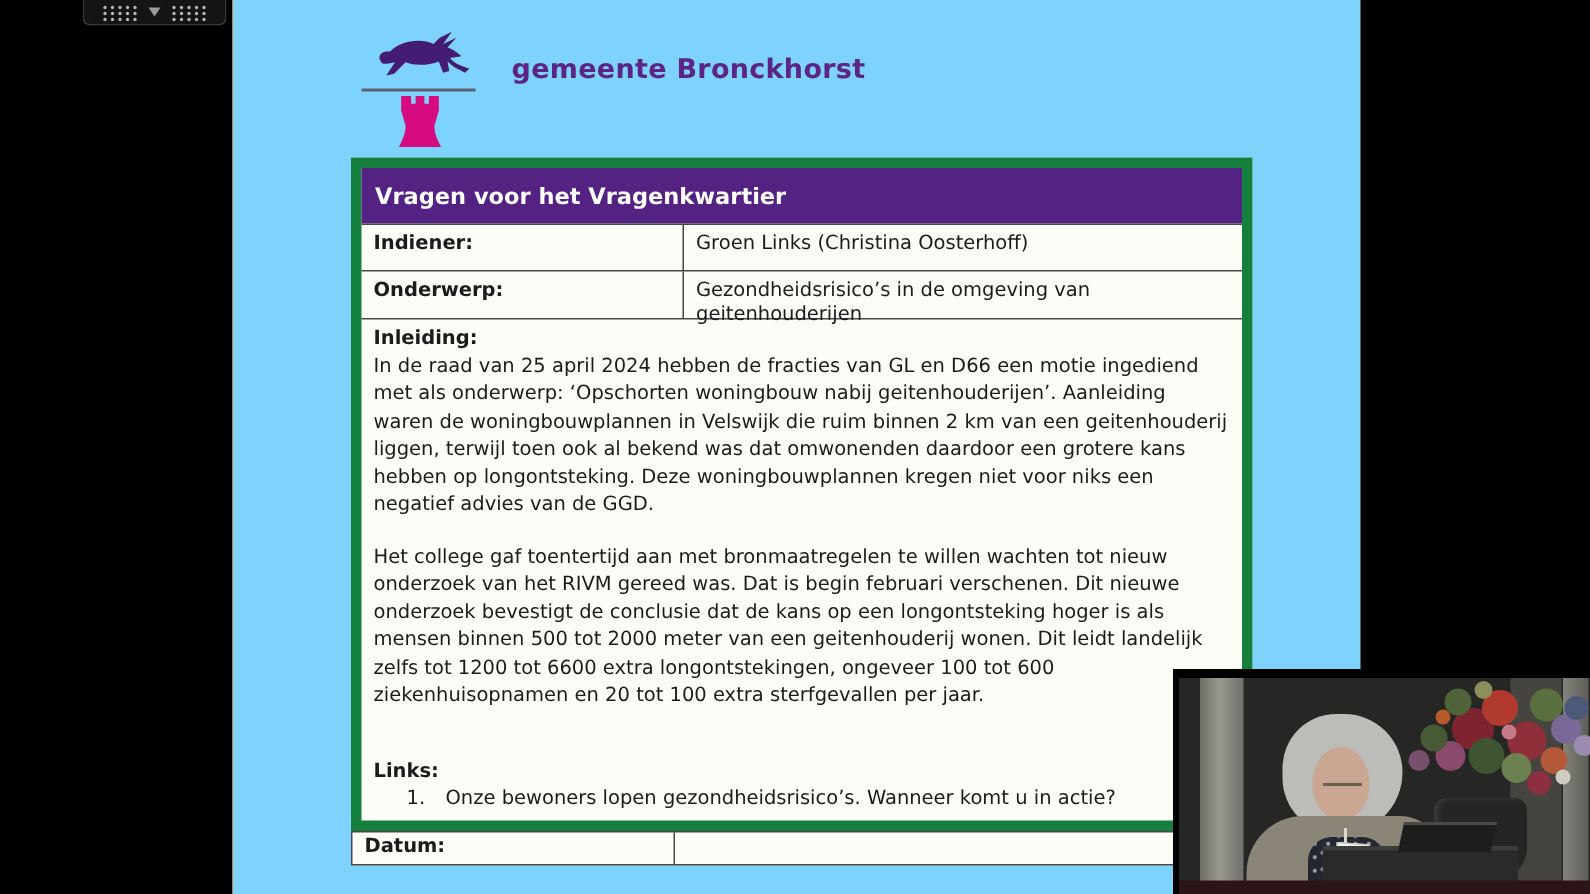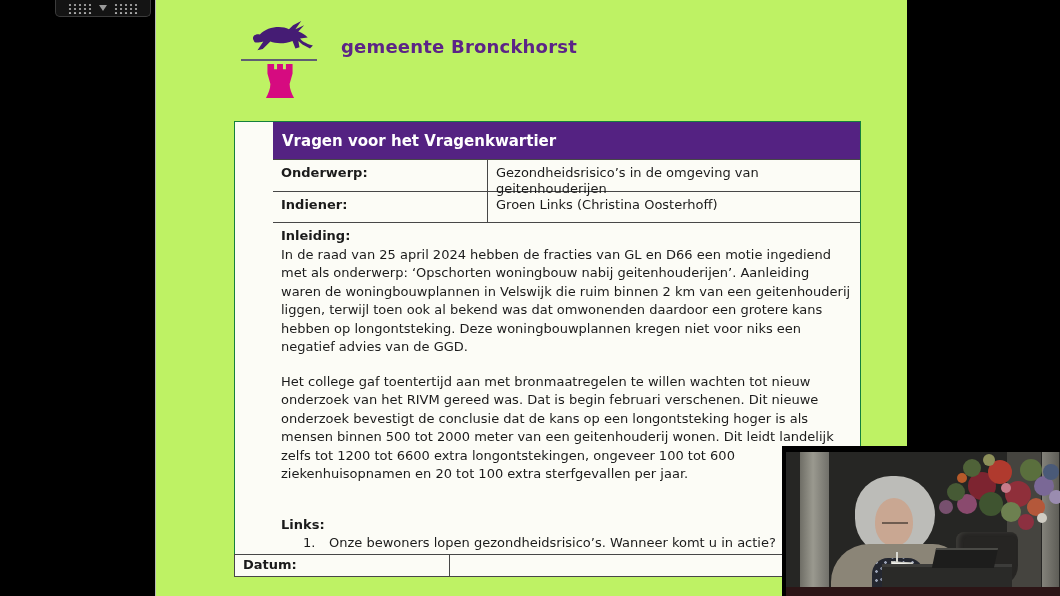--- a/index.html
+++ b/index.html
@@ -5,34 +5,34 @@
   html,body{margin:0;padding:0;background:#000;}
   .stage{position:relative;width:1060px;height:596px;background:#000;overflow:hidden;
          font-family:"DejaVu Sans","Liberation Sans",sans-serif;}
 
   
   .toolbar{position:absolute;left:55px;top:0;width:94px;height:16px;background:#141414;
            border:1px solid #3c3c3c;border-top:none;border-radius:0 0 5px 5px;
            display:flex;align-items:center;justify-content:center;gap:6px;}
 
   
-  .page{position:absolute;left:155px;top:0;width:751px;height:596px;background:#bef264;
+  .page{position:absolute;left:155px;top:0;width:751px;height:596px;background:#7dd3fc;
         border-left:1px solid #b9b9b2;}
 
   
   .logo{position:absolute;left:83px;top:12px;width:470px;height:80px;}
   .logo-hare{position:absolute;left:8px;top:5px;}
   .logo-line{position:absolute;left:2px;top:47px;width:76px;height:2px;background:#5f5f72;}
   .logo-tower{position:absolute;left:26px;top:52px;}
   .logo-text{position:absolute;left:102px;top:24px;font-size:18px;font-weight:bold;
              color:#5c2487;letter-spacing:.2px;}
 
   
-  .doc-table{position:absolute;left:78px;top:121px;width:587px;background:#fcfcf6;
-             border:1px solid #15803d;color:#1b1b1b;font-size:13px;padding-left:38px;}
+  .doc-table{position:absolute;left:78px;top:105px;width:587px;background:#fcfcf6;
+             border:7px solid #15803d;color:#1b1b1b;font-size:13px;}
   .dt-header{height:37px;background:#542282;color:#fff;font-weight:bold;font-size:15px;
              display:flex;align-items:center;padding-left:9px;box-sizing:border-box;}
   .dt-row{display:flex;border-top:1px solid #474747;}
   .dt-label{width:215px;box-sizing:border-box;padding:5px 8px;font-weight:bold;
             border-right:1px solid #474747;}
   .dt-value{flex:1;box-sizing:border-box;padding:5px 8px;line-height:15.5px;}
   .dt-row.r1{height:30px;} .dt-row.r2{height:31px;}
   .dt-big{border-top:1px solid #474747;height:335px;box-sizing:border-box;
           padding:4px 8px;overflow:hidden;line-height:18.5px;}
   .dt-big .lbl{font-weight:bold;}
@@ -141,28 +141,28 @@
       <div class="logo-line"></div>
       <svg class="logo-tower" width="30" height="34" viewBox="0 0 40 46">
         <path fill="#d60b80" d="M3,0 h9 v7 h4 v-7 h8 v7 h4 v-7 h9 v13 l-4,14 c0,7 3,13 6,19 h-38 c3,-6 6,-12 6,-19 l-4,-14 z"></path>
       </svg>
       <div class="logo-text">gemeente Bronckhorst</div>
     </div>
 
     <div class="doc-table">
       <div class="dt-header">Vragen voor het Vragenkwartier</div>
 
+      <div class="dt-row r1">
+        <div class="dt-label">Indiener:</div>
+        <div class="dt-value">Groen Links (Christina Oosterhoff)</div>
+      </div>
+
       <div class="dt-row r2">
         <div class="dt-label">Onderwerp:</div>
         <div class="dt-value">Gezondheidsrisico’s in de omgeving van geitenhouderijen</div>
-      </div>
-
-      <div class="dt-row r1">
-        <div class="dt-label">Indiener:</div>
-        <div class="dt-value">Groen Links (Christina Oosterhoff)</div>
       </div>
 
       <div class="dt-big">
         <div class="lbl">Inleiding:</div>
         <p>In de raad van 25 april 2024 hebben de fracties van GL en D66 een motie ingediend met als onderwerp: ‘Opschorten woningbouw nabij geitenhouderijen’. Aanleiding waren de woningbouwplannen in Velswijk die ruim binnen 2 km van een geitenhouderij liggen, terwijl toen ook al bekend was dat omwonenden daardoor een grotere kans hebben op longontsteking. Deze woningbouwplannen kregen niet voor niks een negatief advies van de GGD.</p>
         <p class="p2">Het college gaf toentertijd aan met bronmaatregelen te willen wachten tot nieuw onderzoek van het RIVM gereed was. Dat is begin februari verschenen. Dit nieuwe onderzoek bevestigt de conclusie dat de kans op een longontsteking hoger is als mensen binnen 500 tot 2000 meter van een geitenhouderij wonen. Dit leidt landelijk zelfs tot 1200 tot 6600 extra longontstekingen, ongeveer 100 tot 600 ziekenhuisopnamen en 20 tot 100 extra sterfgevallen per jaar.</p>
         <div class="lbl">Links:</div>
         <div class="q-item">
           <span class="q-num">1.</span>
           <span>Onze bewoners lopen gezondheidsrisico’s. Wanneer komt u in actie?</span>

